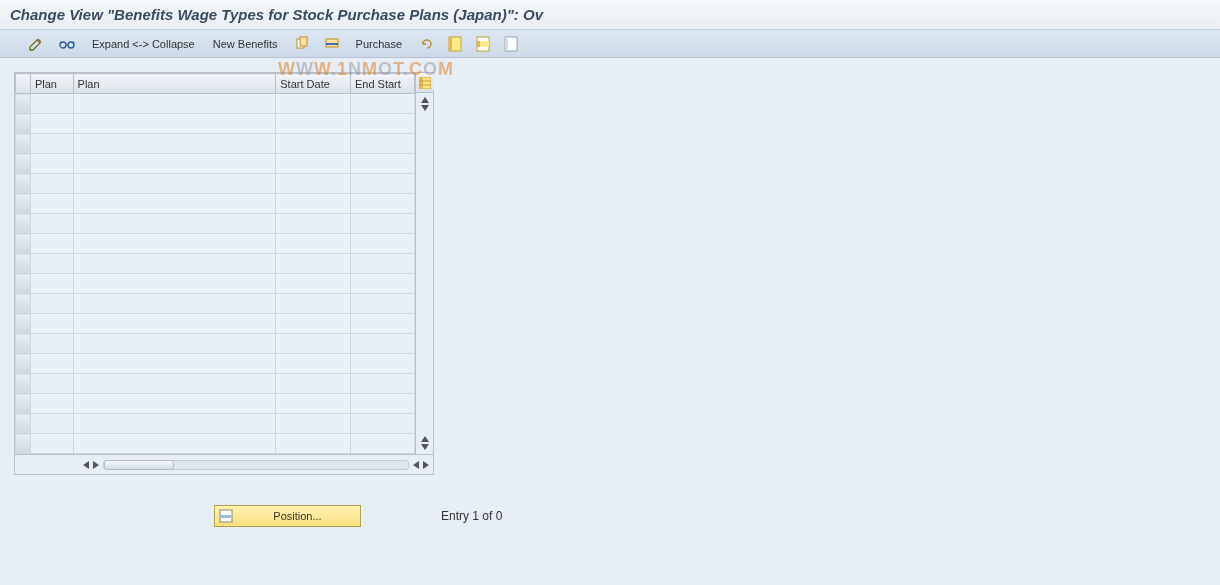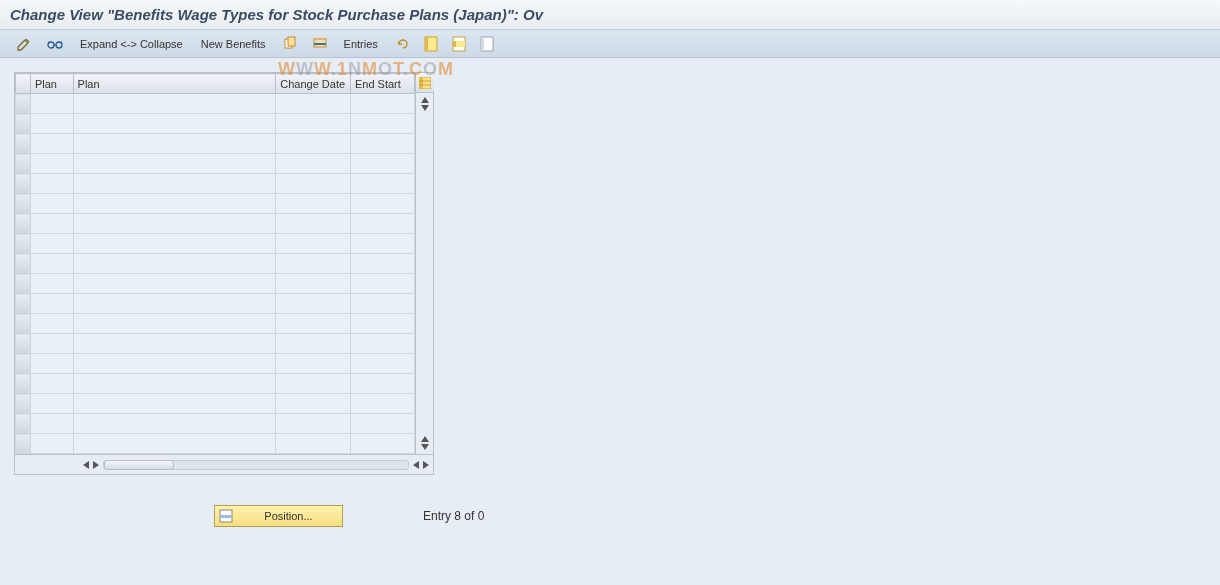--- a/index.html
+++ b/index.html
@@ -18,21 +18,21 @@
       border-bottom: 1px solid #c6cdd6;
       padding: 6px 10px;
       font-size: 15px;
       font-weight: bold;
       font-style: italic;
       color: #3b4b61;
     }
     .toolbar {
       background: linear-gradient(#dce7f2, #cdd9e6);
       border-bottom: 1px solid #b8c2cf;
-      padding: 4px 12px;
+      padding: 4px 24px;
       display: flex;
       align-items: center;
       gap: 6px;
       height: 28px;
     }
     .tb-btn {
       display: inline-flex;
       align-items: center;
       justify-content: center;
       height: 20px;
@@ -152,21 +152,21 @@
     .tri.left { border-right:6px solid #555; }
     .tri.right { border-left:6px solid #555; }
     .bottom-row {
       margin-top: 30px;
       margin-left: 200px;
       display: flex;
       align-items: center;
       gap: 80px;
     }
     .pos-btn {
-      width: 129px; height: 22px;
+      width: 147px; height: 22px;
       background: linear-gradient(#fff2b0, #f6df80);
       border: 1px solid #b0a050;
       display: flex; align-items: center;
       padding: 0 4px; gap: 6px;
       font-size: 11px;
       cursor: pointer;
       color:#333;
     }
     .pos-btn .icon {
       width:14px;height:14px;display:flex;align-items:center;justify-content:center;
@@ -227,21 +227,21 @@
   <button class="tb-btn" title="Delete">
     <span>
       <svg width="16" height="16" viewBox="0 0 16 16">
           <rect x="2" y="3" width="12" height="8" fill="#ffe0a0" stroke="#c28a2a"></rect>
           <rect x="2" y="7" width="12" height="2" fill="#3a6fb0"></rect>
           <path d="M4 5 L12 9 M12 5 L4 9" stroke="#c23" stroke-width="0"></path>
         </svg>
     </span>
   </button>
 
-  <span class="tb-btn tb-text">Entries</span>
+  <span class="tb-btn tb-text">Purchase</span>
 
   <button class="tb-btn" title="Undo">
     <span>
       <svg width="16" height="16" viewBox="0 0 16 16">
           <path d="M5 8 A4 4 0 1 1 9 12" fill="none" stroke="#c28a2a" stroke-width="1.4"></path>
           <path d="M5 5 L5 8 L8 8" fill="none" stroke="#c28a2a" stroke-width="1.4"></path>
         </svg>
     </span>
   </button>
   <button class="tb-btn" title="Select All">
@@ -286,21 +286,21 @@
             <col class="col-plan">
             <col class="col-text">
             <col class="col-start">
             <col class="col-end">
         </colgroup>
         <thead>
           <tr>
             <th></th>
             <th>Plan</th>
             <th>Plan</th>
-            <th>Change Date</th>
+            <th>Start Date</th>
             <th>End Start</th>
           </tr>
         </thead>
         <tbody id="grid-body">
             <tr>
               <td class="rowsel"></td>
               <td></td>
               <td></td>
               <td></td>
               <td></td>
@@ -465,16 +465,16 @@
   <div class="bottom-row">
     <button class="pos-btn">
       <span class="icon">
         <svg width="14" height="14" viewBox="0 0 14 14">
             <rect x="1" y="1" width="12" height="12" fill="#fff" stroke="#8a8a6a"></rect>
             <rect x="1" y="6" width="12" height="3" fill="#9fbde0"></rect>
           </svg>
       </span>
       <span class="label">Position...</span>
     </button>
-    <span class="status">Entry 8 of 0</span>
+    <span class="status">Entry 1 of 0</span>
   </div>
 
 </div>
 
 </body></html>

